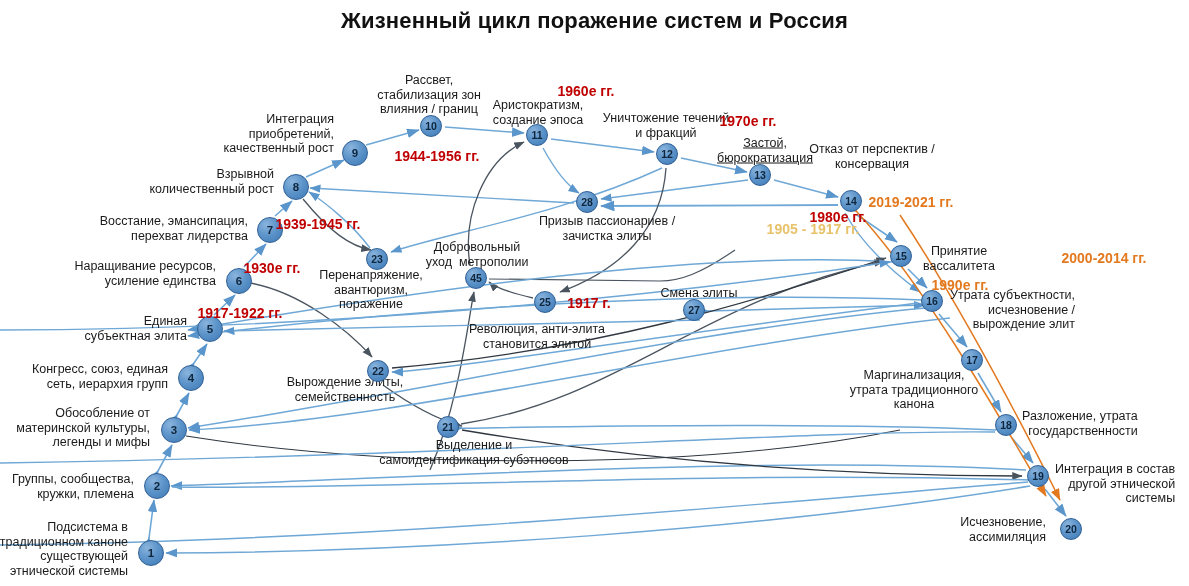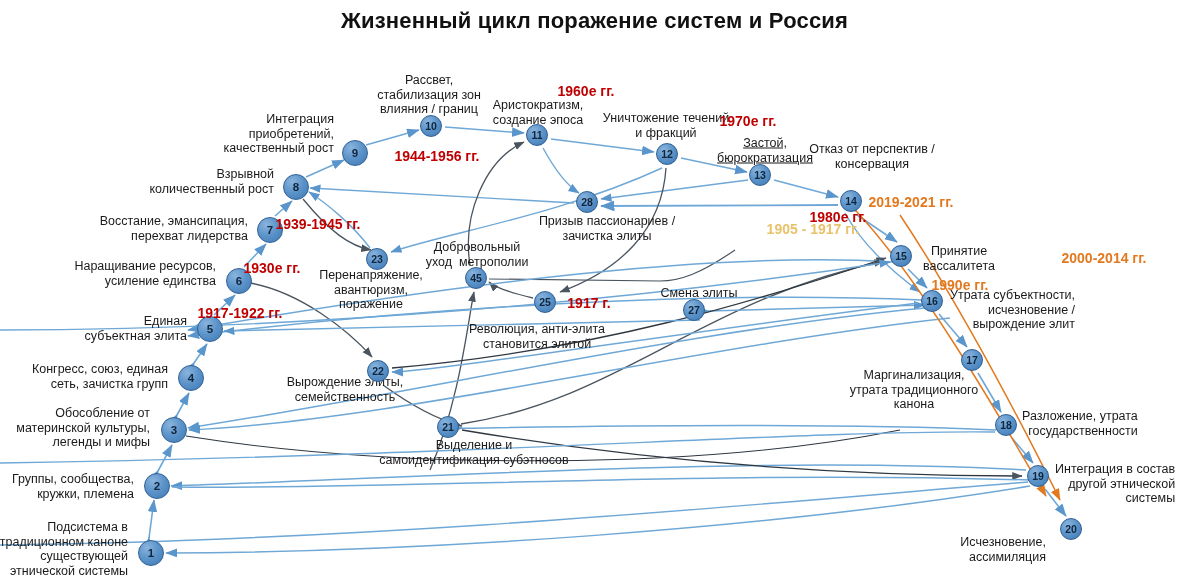--- a/index.html
+++ b/index.html
@@ -209,21 +209,21 @@
 этнической системы</div>
       <div class="node" style="left: 157px; top: 486px;">2</div>
       <div class="lbl r" style="left: 134px; top: 486px;">Группы, сообщества,
 кружки, племена</div>
       <div class="node" style="left: 174px; top: 430px;">3</div>
       <div class="lbl r" style="left: 150px; top: 428px;">Обособление от
 материнской культуры,
 легенды и мифы</div>
       <div class="node" style="left: 191px; top: 378px;">4</div>
       <div class="lbl r" style="left: 168px; top: 376px;">Конгресс, союз, единая
-сеть, зачистка групп</div>
+сеть, иерархия групп</div>
       <div class="node" style="left: 210px; top: 329px;">5</div>
       <div class="lbl r" style="left: 187px; top: 328px;">Единая
 субъектная элита</div>
       <div class="node" style="left: 239px; top: 281px;">6</div>
       <div class="lbl r" style="left: 216px; top: 273px;">Наращивание ресурсов,
 усиление единства</div>
       <div class="node" style="left: 270px; top: 230px;">7</div>
       <div class="lbl r" style="left: 248px; top: 228px;">Восстание, эмансипация,
 перехват лидерства</div>
       <div class="node" style="left: 296px; top: 187px;">8</div>
@@ -261,21 +261,21 @@
 утрата традиционного
 канона</div>
       <div class="node small" style="left: 1006px; top: 425px;">18</div>
       <div class="lbl l" style="left: 1022px; top: 423px;">Разложение, утрата
 государственности</div>
       <div class="node small" style="left: 1038px; top: 476px;">19</div>
       <div class="lbl l" style="left: 1055px; top: 484px;">Интеграция в состав
 другой этнической
 системы</div>
       <div class="node small" style="left: 1071px; top: 529px;">20</div>
-      <div class="lbl r" style="left: 1046px; top: 529px; margin-top: 20px;">Исчезновение,
+      <div class="lbl r" style="left: 1046px; top: 529px;">Исчезновение,
 ассимиляция</div>
       <div class="node small" style="left: 448px; top: 427px;">21</div>
       <div class="lbl c" style="left: 474px; top: 452px;">Выделение и
 самоидентификация субэтносов</div>
       <div class="node small" style="left: 378px; top: 371px;">22</div>
       <div class="lbl c" style="left: 345px; top: 389px;">Вырождение элиты,
 семейственность</div>
       <div class="node small" style="left: 377px; top: 259px;">23</div>
       <div class="lbl c" style="left: 371px; top: 290px;">Перенапряжение,
 авантюризм,

